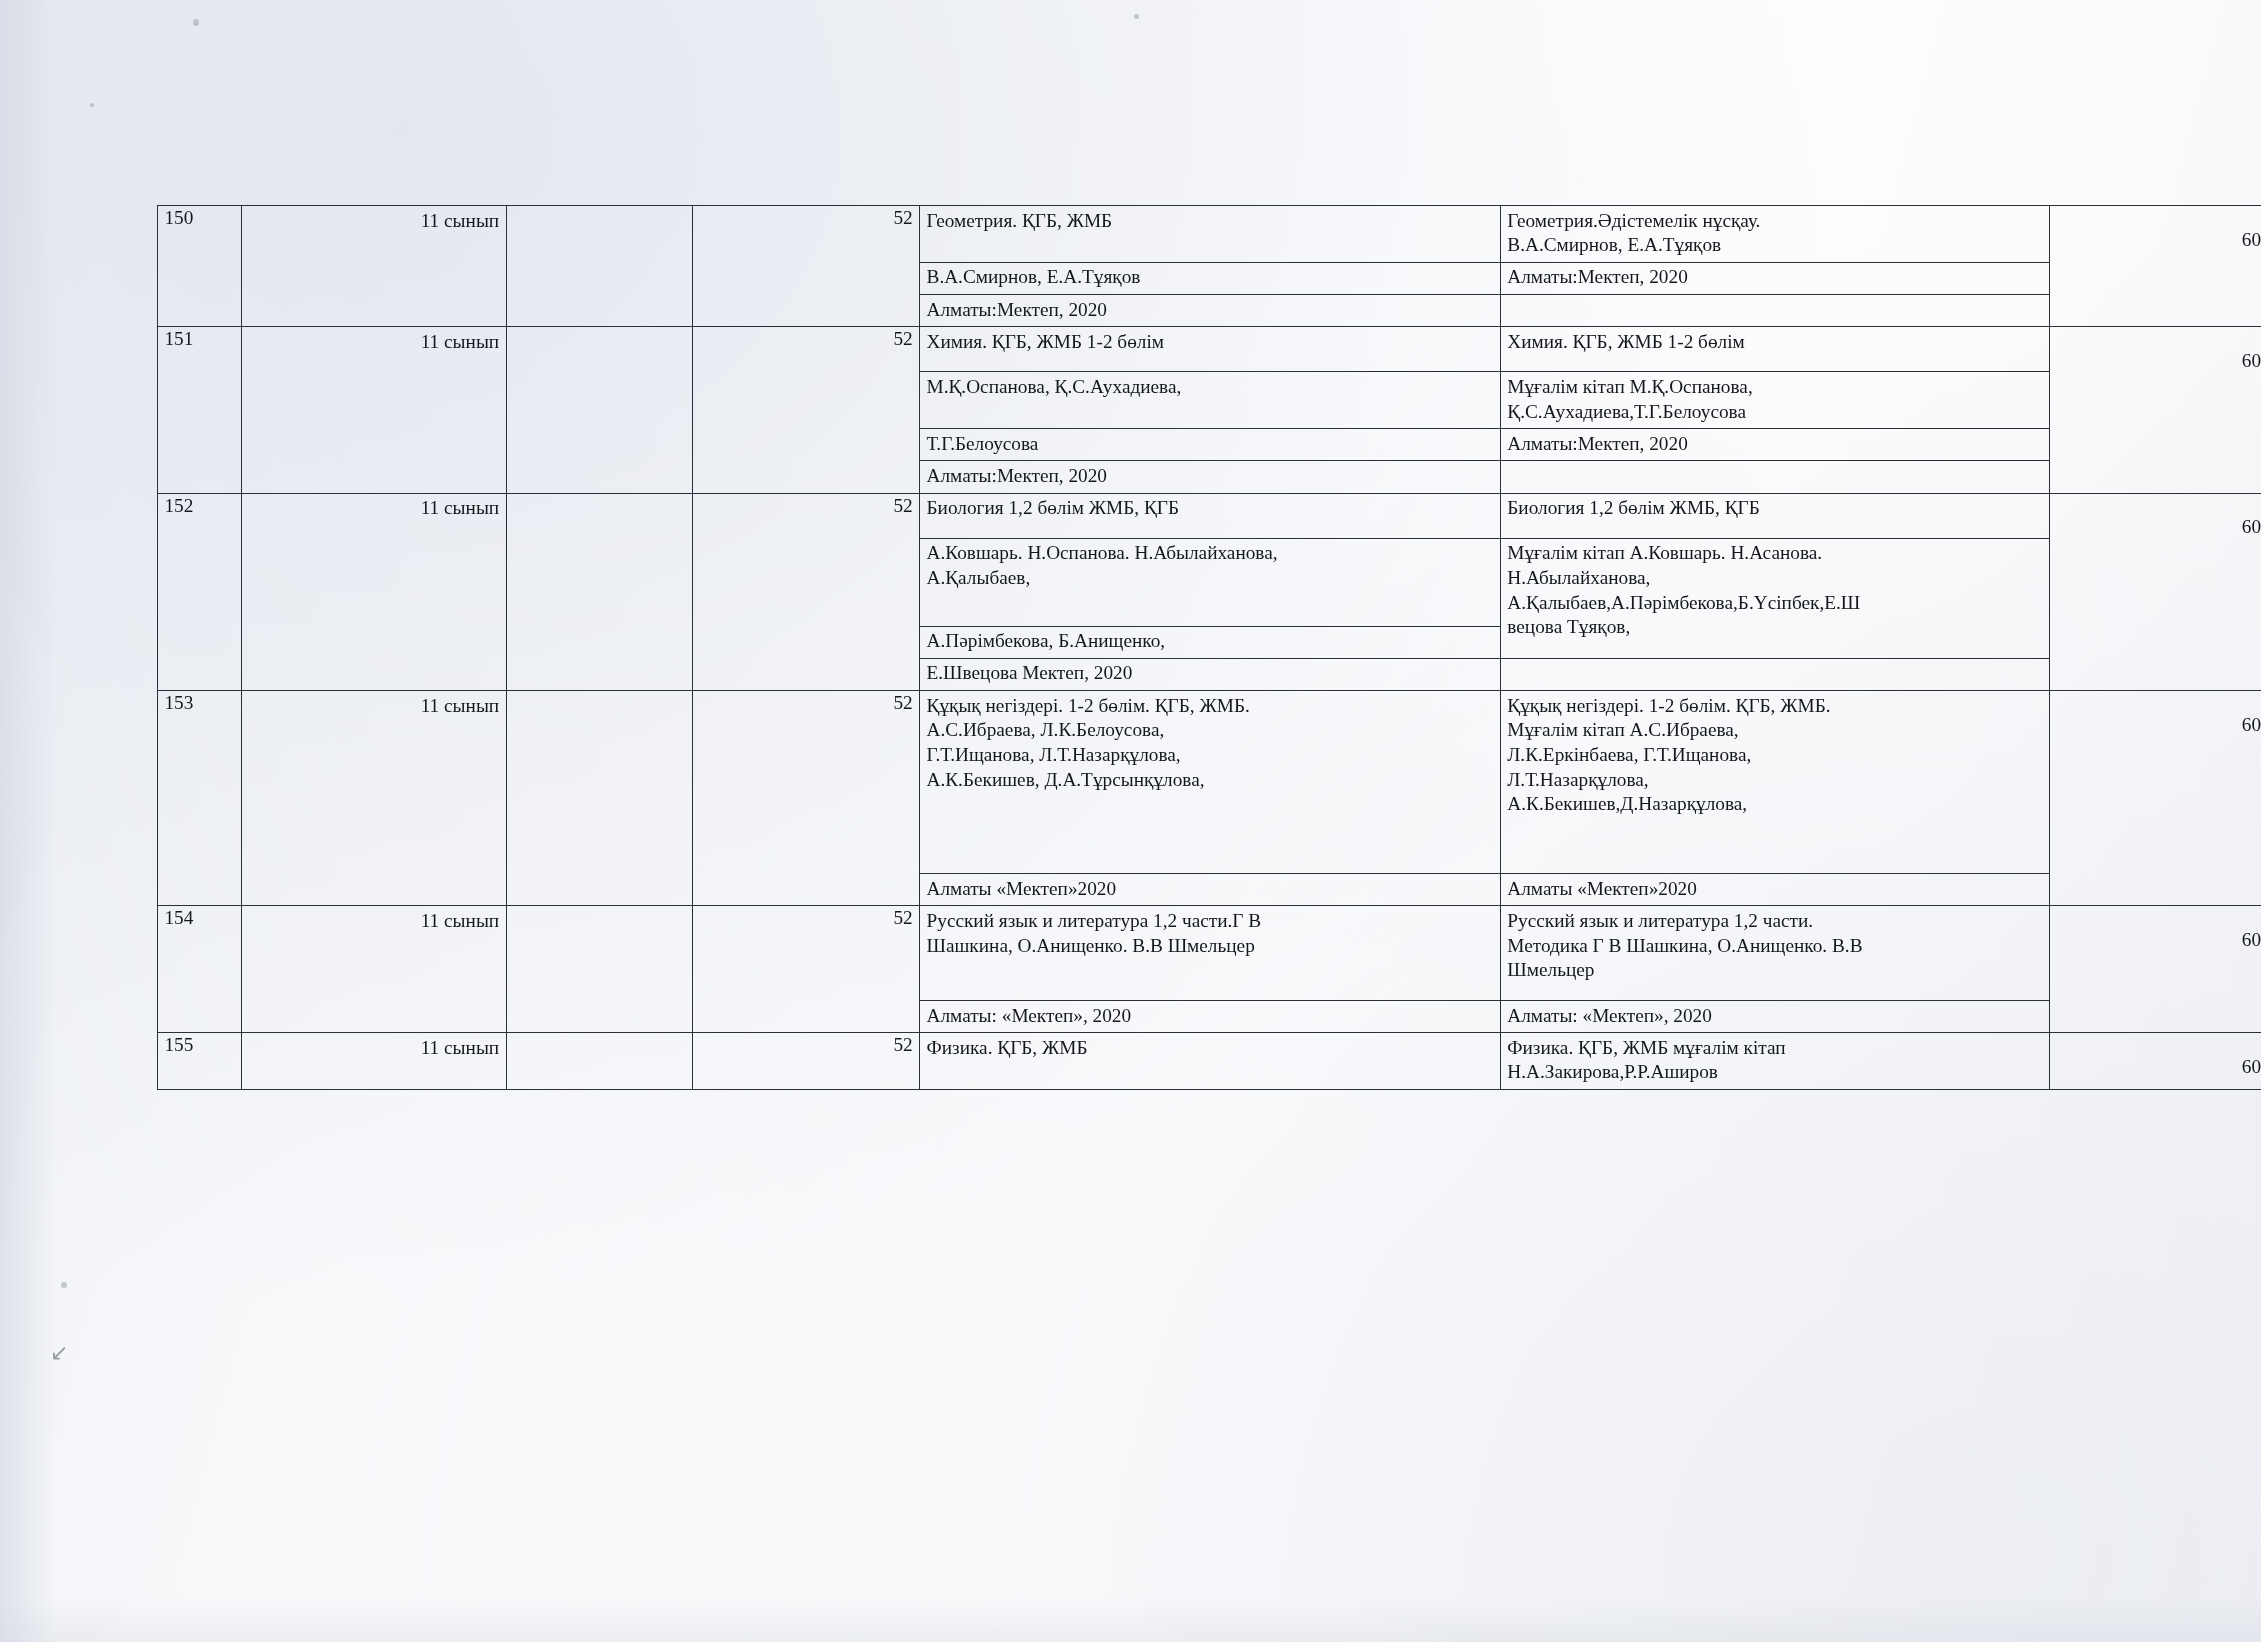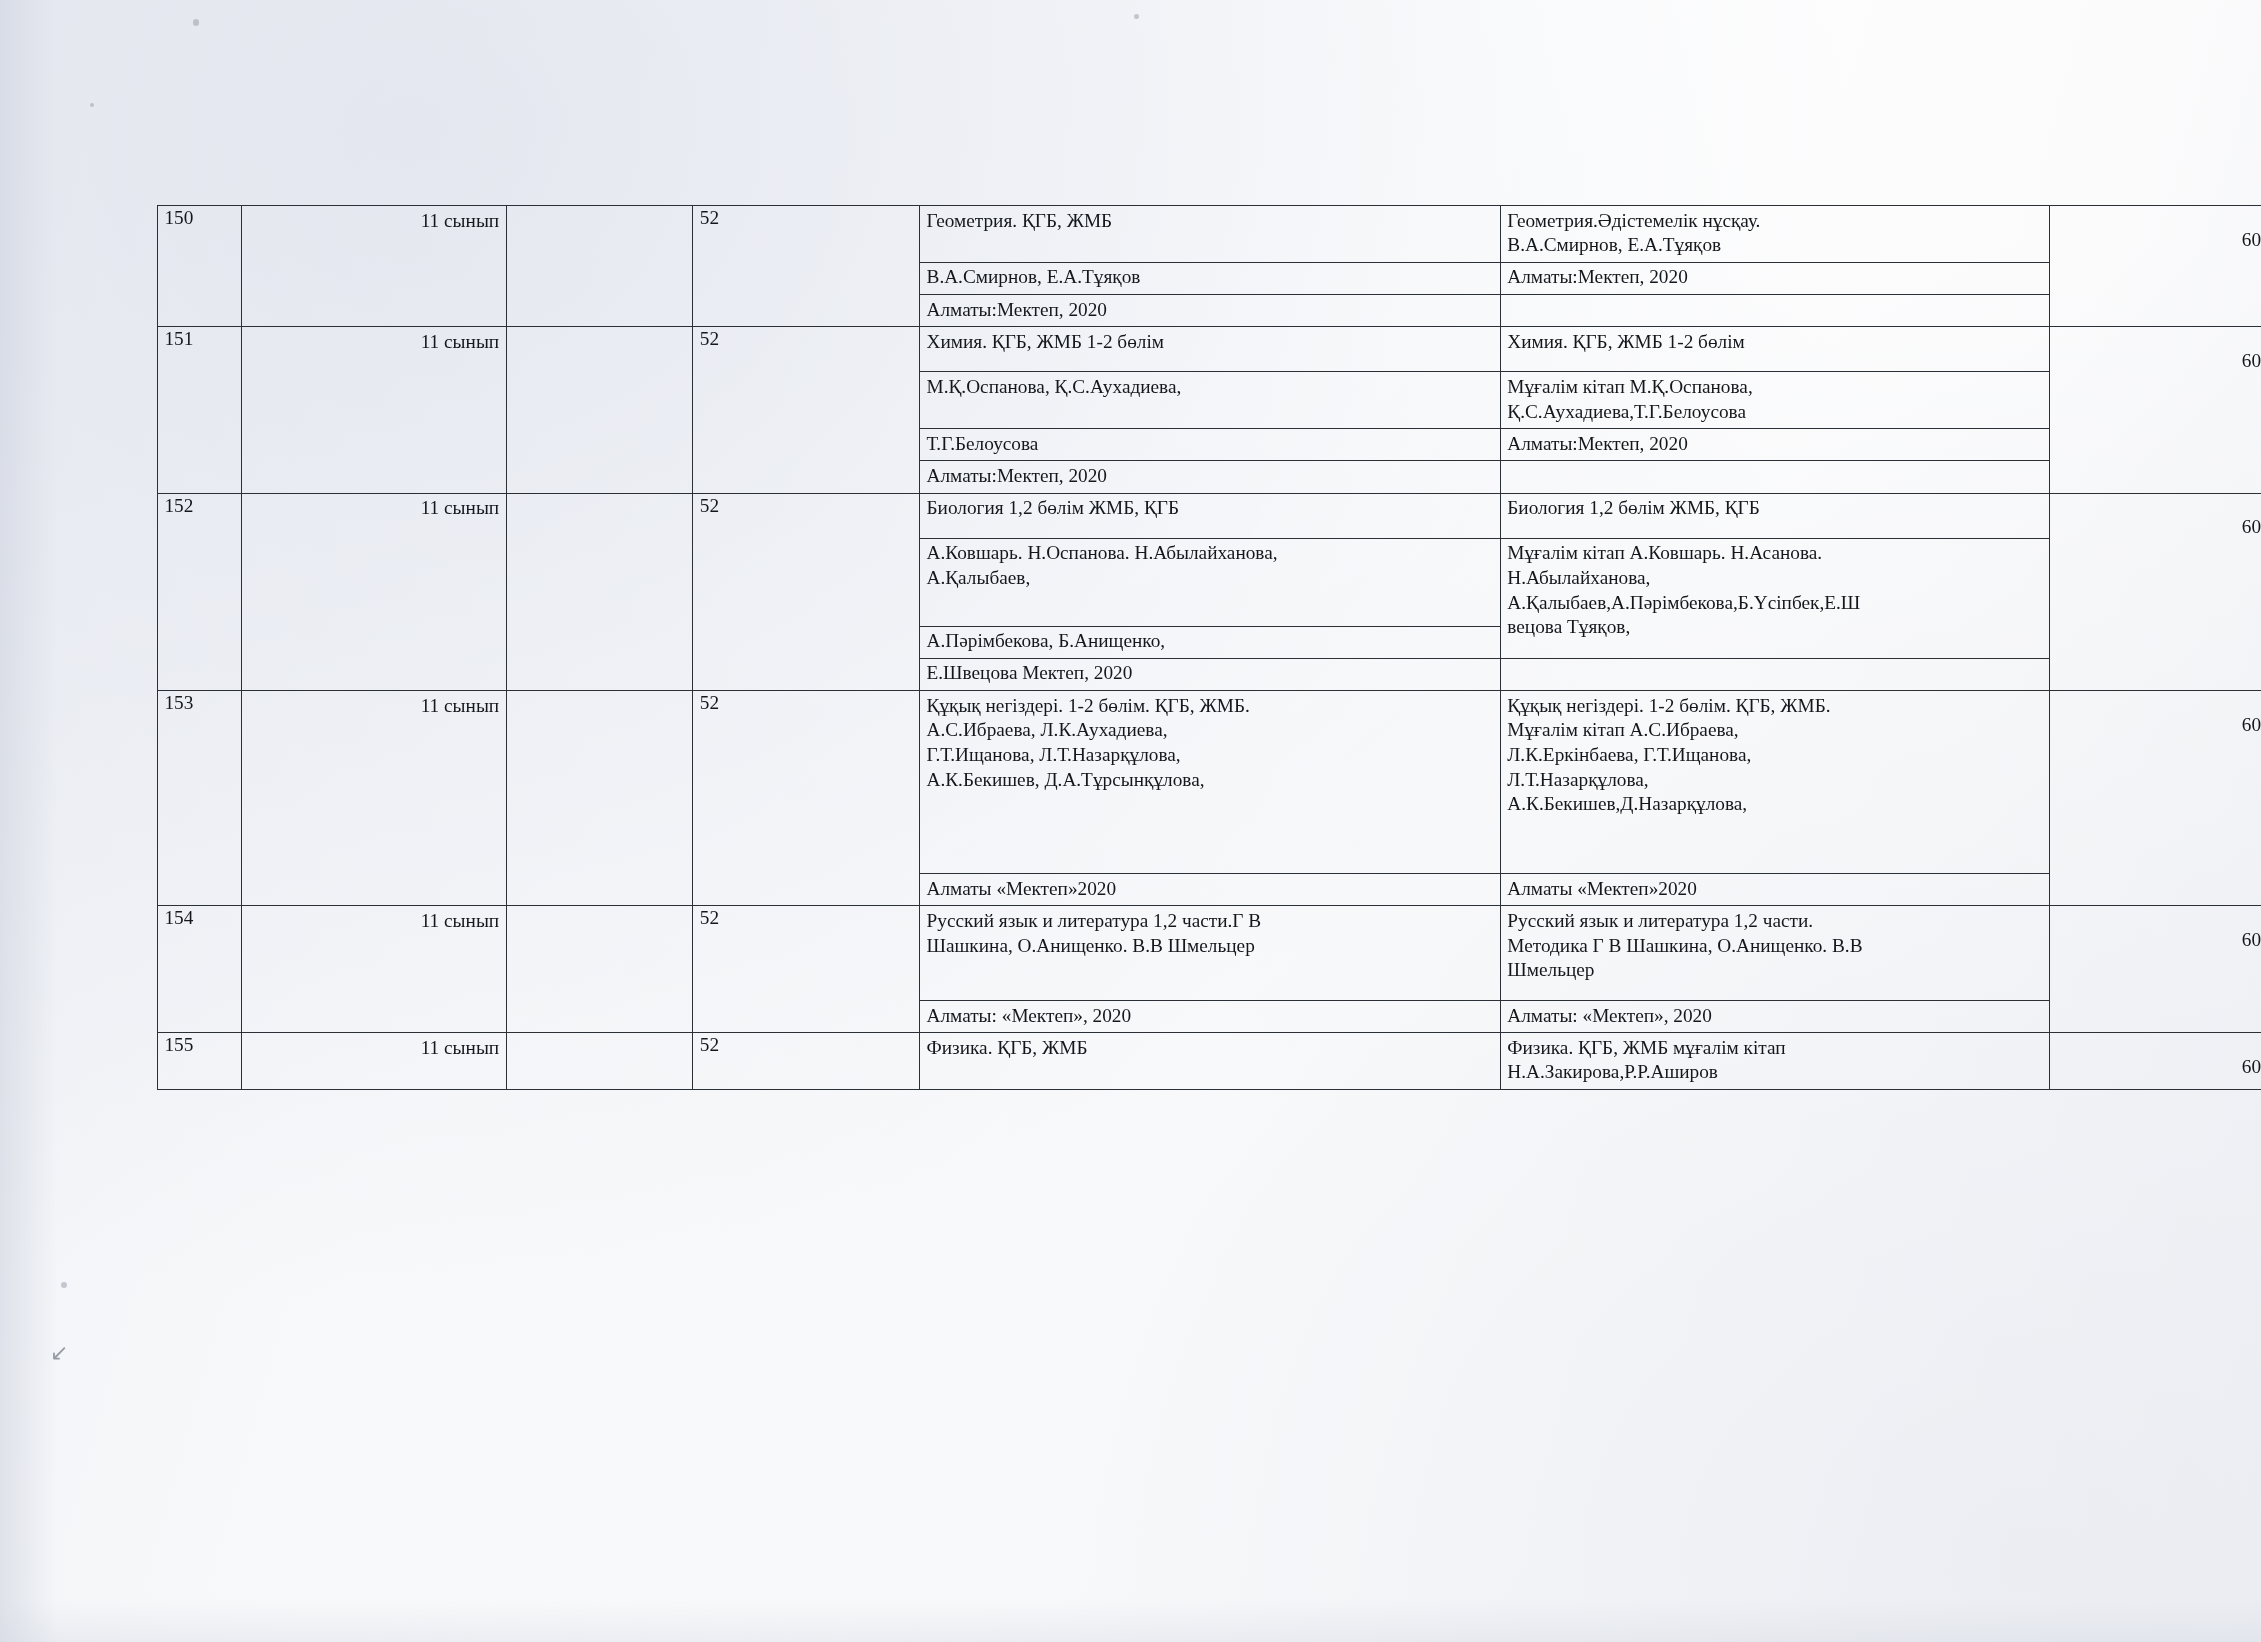--- a/index.html
+++ b/index.html
@@ -80,21 +80,21 @@
   }
   td.c-class {
     width: 251px;
     text-align: right;
   }
   td.c-blank {
     width: 173px;
   }
   td.c-qty {
     width: 213px;
-    text-align: left;
+    text-align: right;
     padding-right: 9px;
   }
   td.c-title {
     width: 567px;
     margin-left: 44px;
   }
   td.c-method {
     width: 535px;
   }
   td.c-price {
@@ -274,21 +274,21 @@
         <td class="c-num" rowspan="2">
             <span>153</span>
           </td>
         <td class="c-class" rowspan="2"><span>11 сынып</span></td>
         <td class="c-blank" rowspan="2"></td>
         <td class="c-qty" rowspan="2">
             <span>52</span>
           </td>
         <td class="c-title">
           <span class="cellline">Құқық негіздері. 1-2 бөлім. ҚГБ, ЖМБ.</span>
-          <span class="cellline">А.С.Ибраева, Л.К.Аухадиева,</span>
+          <span class="cellline">А.С.Ибраева, Л.К.Белоусова,</span>
           <span class="cellline">Г.Т.Ищанова, Л.Т.Назарқұлова,</span>
           <span class="cellline">А.К.Бекишев, Д.А.Тұрсынқұлова,</span>
           <span class="spacer-lg"></span>
         </td>
         <td class="c-method">
           <span class="cellline">Құқық негіздері. 1-2 бөлім. ҚГБ, ЖМБ.</span>
           <span class="cellline">Мұғалім кітап А.С.Ибраева,</span>
           <span class="cellline">Л.К.Еркінбаева, Г.Т.Ищанова,</span>
           <span class="cellline">Л.Т.Назарқұлова,</span>
           <span class="cellline">А.К.Бекишев,Д.Назарқұлова,</span>

